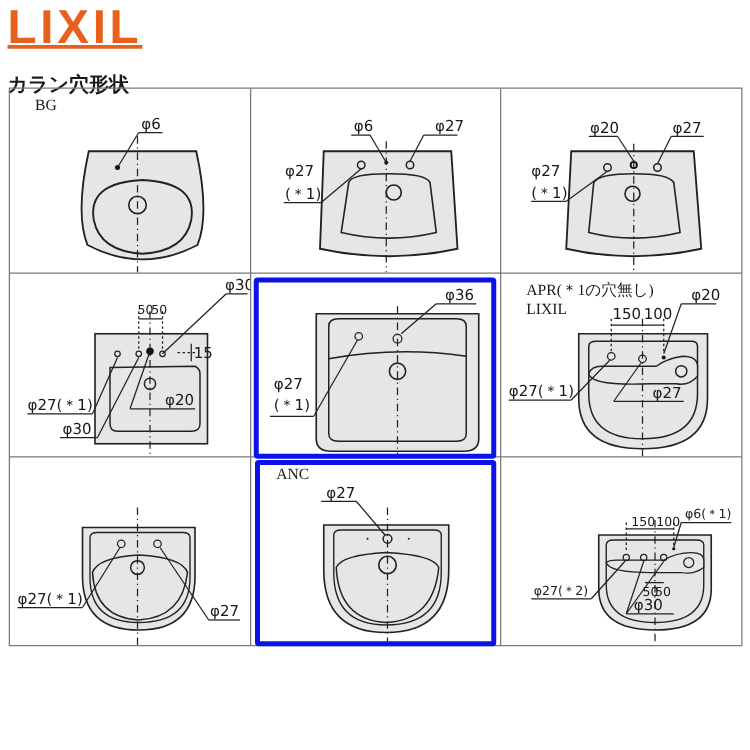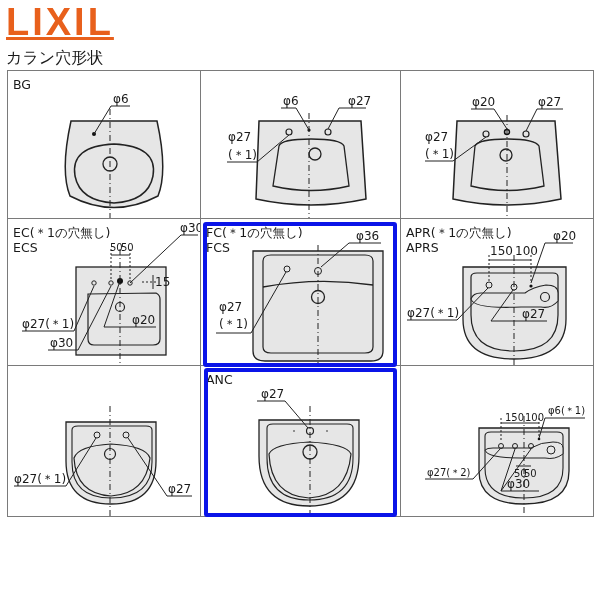--- a/index.html
+++ b/index.html
@@ -1,23 +1,23 @@
 <!DOCTYPE html>
 <html><head>
 <meta charset="utf-8">
 <style>
   html, body { margin:0; padding:0; background:#ffffff; }
   body { width:600px; height:600px; position:relative; overflow:hidden; font-family:"DejaVu Sans", sans-serif; color:#1a1a1a; }
   .logo { position:absolute; left:6px; top:2px; font-family:"Liberation Sans", sans-serif; font-weight:bold; font-size:38px; letter-spacing:3px; line-height:40px;text-decoration:underline; }
-  .section-title { position:absolute; left:6px; top:48px; font-size:16px; font-weight:normal; line-height:20px; }
+  .section-title { position:absolute; left:6px; top:58px; font-size:16px; font-weight:bold; line-height:20px; }
   .grid { position:absolute; left:7px; top:70px; width:587px; height:447px; border:1px solid #7a7a7a; box-sizing:border-box; }
   .cell { position:absolute; box-sizing:border-box; }
   .vline { position:absolute; width:1px; background:#7a7a7a; }
   .hline { position:absolute; height:1px; background:#7a7a7a; }
-  .cell-label { position:absolute; left:5px; top:6px; font-size:12.5px; line-height:15px; white-space:pre; }
+  .cell-label { position:absolute; left:20px; top:6px; font-size:12.5px; line-height:15px; white-space:pre;font-family:Liberation Serif, serif; }
   .cell svg { position:absolute; left:0; top:0; }
   .highlight { position:absolute; border:4px solid #0a14e8; border-radius:3px; box-sizing:border-box; }
   .dim { font-family:"DejaVu Sans", sans-serif; font-size:12px; fill:#1a1a1a; }
   .dim-sm { font-family:"DejaVu Sans", sans-serif; font-size:10px; fill:#1a1a1a; }
 </style>
 </head>
 <body>
 
 <div class="logo" style="color:#e8601c">LIXIL</div>
 <div class="section-title">カラン穴形状</div>
@@ -110,43 +110,39 @@
       <line x1="112" y1="62" x2="96" y2="108" stroke="#222"></line>
         <line x1="96" y1="108" x2="148" y2="108" stroke="#222"></line>
       <text class="dim" x="172" y="13">φ30</text>
       <text class="dim-sm" x="102" y="32">50</text>
       <text class="dim-sm" x="113" y="32">50</text>
       <text class="dim" x="147" y="67">15</text>
       <text class="dim" x="124" y="105">φ20</text>
       <text class="dim" x="14" y="109">φ27(＊1)</text>
       <text class="dim" x="42" y="128">φ30</text>
     </svg>
-    <div class="cell-label">EC(＊1の穴無し)
-ECS</div>
   </div>
 
   <div class="cell" style="left:193px;top:148px;width:199px;height:146px">
     <svg width="199" height="146">
       <path d="M52 32 L182 32 L182 132 Q182 142 170 142 L64 142 Q52 142 52 132 Z" fill="#e6e6e6" stroke="#222" stroke-width="1.3"></path>
       <path d="M62 42 Q62 36 70 36 L164 36 Q172 36 172 42 L172 128 Q172 134 164 134 L70 134 Q62 134 62 128 Z" fill="#e6e6e6" stroke="#222" stroke-width="1.2"></path>
       <path d="M62 68 Q117 58 172 66" fill="none" stroke="#222" stroke-width="1.3"></path>
       <circle cx="117" cy="78" r="6.5" fill="none" stroke="#222" stroke-width="1.3"></circle>
       <circle cx="86" cy="50" r="3" fill="none" stroke="#222"></circle>
       <circle cx="117" cy="52" r="3.5" fill="none" stroke="#222"></circle>
       <line x1="117" y1="26" x2="117" y2="146" stroke="#222" stroke-dasharray="6,3,1,3"></line>
       <line x1="120" y1="48" x2="148" y2="24" stroke="#222"></line>
         <line x1="148" y1="24" x2="180" y2="24" stroke="#222"></line>
       <line x1="85" y1="53" x2="50" y2="114" stroke="#222"></line>
         <line x1="50" y1="114" x2="15" y2="114" stroke="#222"></line>
       <text class="dim" x="155" y="21">φ36</text>
       <text class="dim" x="18" y="92">φ27</text>
       <text class="dim" x="18" y="109">(＊1)</text>
     </svg>
-    <div class="cell-label">FC(＊1の穴無し)
-FCS</div>
   </div>
 
   <div class="cell" style="left:393px;top:148px;width:192px;height:146px">
     <svg width="192" height="146">
       <path d="M62 48 L165 48 L165 100 Q165 140 113 140 Q62 140 62 100 Z" fill="#e6e6e6" stroke="#222" stroke-width="1.3"></path>
       <path d="M70 58 Q70 54 76 54 L152 54 Q157 54 157 58 L157 96 Q157 132 113 132 Q70 132 70 96 Z" fill="#e6e6e6" stroke="#222" stroke-width="1.2"></path>
       <path d="M70 80 Q72 74 80 74 L124 74 Q132 68 145 66 Q157 66 157 74 L157 82 Q150 90 140 88 L120 88 Q72 90 70 80 Z" fill="#e6e6e6" stroke="#222" stroke-width="1.1"></path>
       <circle cx="144" cy="78" r="4.5" fill="none" stroke="#222" stroke-width="1.2"></circle>
       <circle cx="88" cy="66" r="3" fill="none" stroke="#222"></circle>
       <circle cx="113" cy="68" r="3" fill="none" stroke="#222"></circle>
@@ -161,21 +157,21 @@
         <line x1="56" y1="101" x2="6" y2="101" stroke="#222"></line>
       <line x1="112" y1="71" x2="90" y2="102" stroke="#222"></line>
         <line x1="90" y1="102" x2="146" y2="102" stroke="#222"></line>
       <text class="dim" x="152" y="21">φ20</text>
       <text class="dim" x="89" y="36">150</text>
       <text class="dim" x="114" y="36">100</text>
       <text class="dim" x="6" y="98">φ27(＊1)</text>
       <text class="dim" x="121" y="99">φ27</text>
     </svg>
     <div class="cell-label">APR(＊1の穴無し)
-APRS</div>
+LIXIL</div>
   </div>
 
   <div class="cell" style="left:0;top:295px;width:192px;height:150px">
     <svg width="192" height="150">
       <path d="M58 56 L148 56 L148 95 Q148 138 103 138 Q58 138 58 95 Z" fill="#e6e6e6" stroke="#222" stroke-width="1.3"></path>
       <path d="M64 64 Q64 60 70 60 L138 60 Q144 60 144 64 L144 96 Q144 132 103 132 Q64 132 64 96 Z" fill="#e6e6e6" stroke="#222" stroke-width="1.1"></path>
       <path d="M66 92 Q70 80 103 78 Q138 80 142 92 Q138 128 103 130 Q68 128 66 92 Z" fill="#e6e6e6" stroke="#222" stroke-width="1.2"></path>
       <circle cx="102" cy="88" r="5.5" fill="none" stroke="#222" stroke-width="1.2"></circle>
       <circle cx="89" cy="69" r="3" fill="none" stroke="#222"></circle>
       <circle cx="118" cy="69" r="3" fill="none" stroke="#222"></circle>

